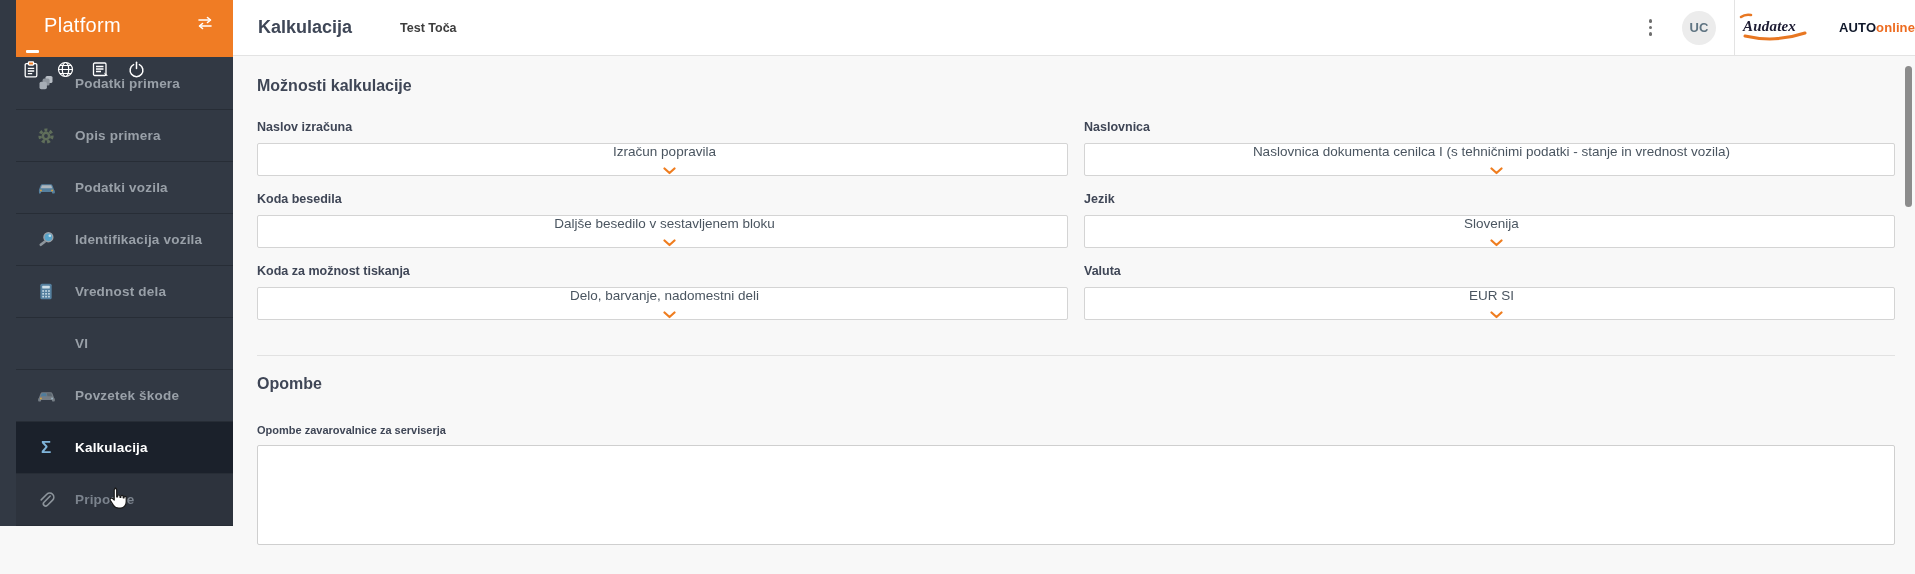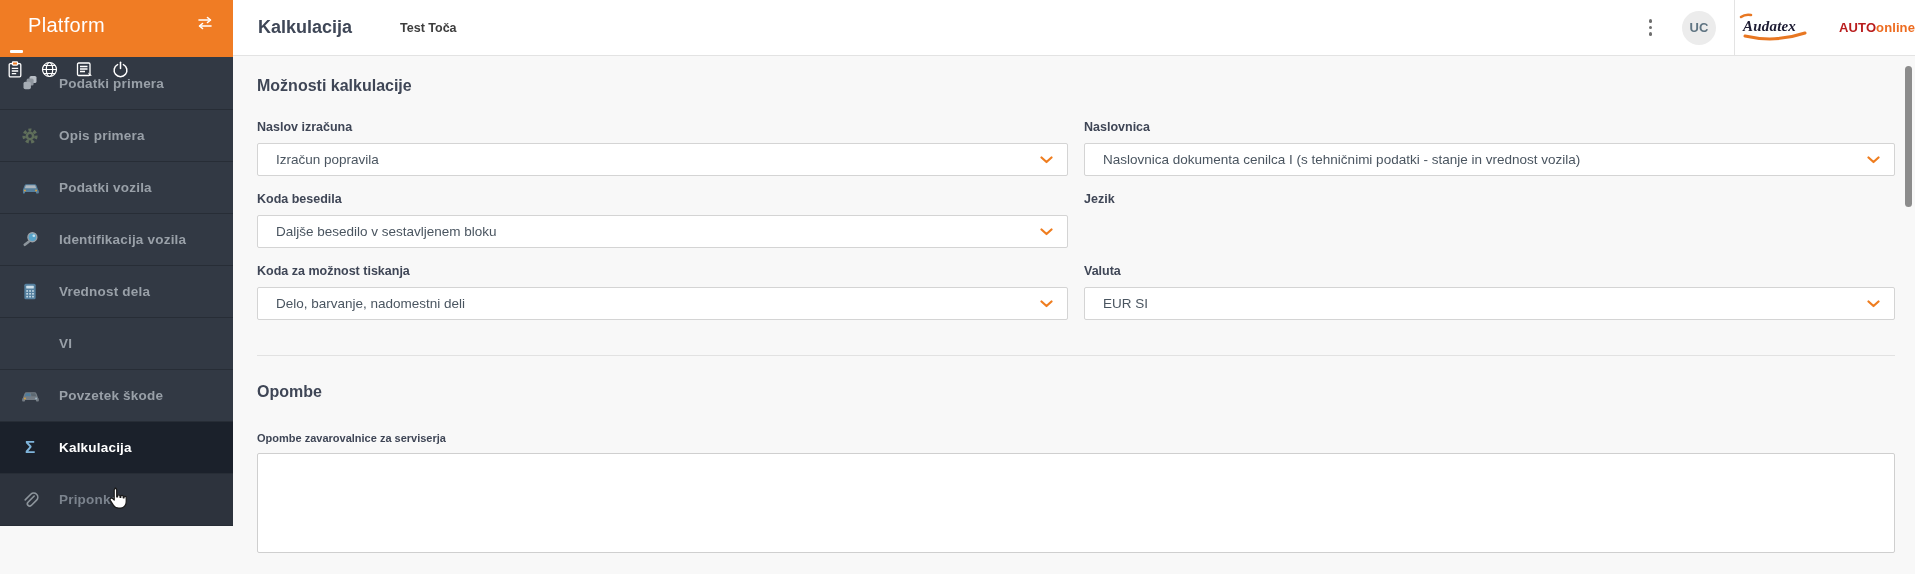--- a/index.html
+++ b/index.html
@@ -1,20 +1,20 @@
 <!DOCTYPE html>
 <html><head>
 <meta charset="utf-8">
 <style>
   * { margin:0; padding:0; box-sizing:border-box; }
   html,body { width:1915px; height:574px; overflow:hidden; font-family:"Liberation Sans", sans-serif; }
   .app { display:flex; width:1915px; height:574px; background:#f8f8f8; }
 
   
-  .sidebar { width:233px; min-width:233px; height:526px; background:#323944; display:flex; flex-direction:column; }
+  .sidebar { width:233px; min-width:233px; height:526px; background:#323944; display:flex; flex-direction:column;padding-left:16px; }
   .sb-header { height:100px; background:#f07c24; color:#fff; position:relative; padding:14px 0 0 28px; }
   .sb-title { font-size:20px; font-weight:400; letter-spacing:.3px; }
   .sb-swap { position:absolute; right:18px; top:16px; width:20px; height:14px; }
   .sb-dash { position:absolute; left:10px; top:50px; width:13px; height:2.5px; background:#fff; border-radius:1px; }
   .sb-iconrow { position:absolute; left:7px; top:61px; display:flex; gap:18px; align-items:center; }
   .sb-iconrow svg { display:block; }
 
   .sb-list { flex:1; display:flex; flex-direction:column; background:#1b202a; }
   .sb-item { height:52px; display:flex; align-items:center; background:#323944; border-top:1px solid #272d36; cursor:pointer; }
   .sb-item:first-child { border-top:none; }
@@ -36,34 +36,34 @@
   .tb-spacer { flex:1; }
   .kebab { display:flex; flex-direction:column; gap:3px; padding:6px 8px; cursor:pointer; margin-right:22px; }
   .kebab i { width:3.5px; height:3.5px; border-radius:50%; background:#6e6e6e; }
   .avatar { width:34px; height:34px; border-radius:50%; background:#ececec; color:#5f7482; font-size:13px; font-weight:600;
             display:flex; align-items:center; justify-content:center; margin-right:18px; cursor:pointer; }
   .tb-divider { width:1px; height:56px; background:#e3e3e3; }
   .brandbox { width:180px; display:flex; align-items:center; justify-content:center; gap:32px; }
   .audatex { position:relative; width:82px; height:34px; }
   .audatex .atx-text { position:absolute; left:8px; top:7px; font-family:"Liberation Serif", serif; font-style:italic; font-weight:700; font-size:15px; color:#1d1c33; letter-spacing:.2px; }
   .autoonline { font-size:13px; font-weight:800; letter-spacing:.1px; white-space:nowrap; }
-  .autoonline .b1 { color:#b91c1c; }
+  .autoonline .b1 { color:#0f172a; }
   .autoonline .b2 { color:#ed6b1f; }
 
   
   .content { flex:1; background:#f8f8f8; padding:21px 20px 0 24px; overflow:hidden; }
   .h-section { font-size:16px; font-weight:600; color:#3f4656; }
   .fields { margin-top:25px; display:grid; grid-template-columns:1fr 1fr; column-gap:22px; row-gap:15px;gap:16px; }
   .field .flabel { font-size:12.5px; font-weight:700; color:#3f4656; margin-bottom:9px; }
   .selectbox { height:33px; background:#fff; border:1px solid #d4d4d4; border-radius:2px; display:flex; align-items:center;
-               justify-content:space-between; padding:0 14px 0 18px; cursor:pointer; }
+               justify-content:space-between; padding:0 14px 0 18px; cursor:pointer;flex-direction:column; }
   .selectbox .val { font-size:13.5px; color:#4a5560; white-space:nowrap; overflow:hidden; text-overflow:ellipsis; }
   .selectbox svg { flex:none; margin-left:10px; }
   .divider { height:1px; background:#e2e2e2; margin-top:35px; }
-  .h-section2 { margin-top:27px; }
+  .h-section2 { margin-top:19px; }
   .notes-label { margin-top:31px; font-size:11px; font-weight:700; color:#3f4656; }
   .notes-area { margin-top:9px; width:100%; height:100px; background:#fff; border:1px solid #cfcfcf; border-radius:2px;
                 resize:none; font-family:"Liberation Sans", sans-serif; font-size:13px; color:#4a5560; padding:8px 10px; }
 
   
   .scroll-thumb { position:absolute; right:3px; top:66px; width:7px; height:141px; background:#8c8c8c; border-radius:3.5px; cursor:pointer; }
 
   
   .cursor { position:absolute; left:106px; top:486px; pointer-events:none; z-index:50; }
 </style>
@@ -275,20 +275,26 @@
           <div class="selectbox">
             <span class="val">Daljše besedilo v sestavljenem bloku</span>
             <svg width="13" height="8" viewBox="0 0 13 8" fill="none" stroke="#ef7d1f" stroke-width="2.2" stroke-linecap="round" stroke-linejoin="round">
                 <path d="M1.5 1.5 L6.5 6 L11.5 1.5"></path>
               </svg>
           </div>
         </div>
 
         <div class="field">
           <div class="flabel">Jezik</div>
+          <div class="selectbox">
+            <span class="val">Slovenija</span>
+            <svg width="13" height="8" viewBox="0 0 13 8" fill="none" stroke="#ef7d1f" stroke-width="2.2" stroke-linecap="round" stroke-linejoin="round">
+                <path d="M1.5 1.5 L6.5 6 L11.5 1.5"></path>
+              </svg>
+          </div>
         </div>
 
         <div class="field">
           <div class="flabel">Koda za možnost tiskanja</div>
           <div class="selectbox">
             <span class="val">Delo, barvanje, nadomestni deli</span>
             <svg width="13" height="8" viewBox="0 0 13 8" fill="none" stroke="#ef7d1f" stroke-width="2.2" stroke-linecap="round" stroke-linejoin="round">
                 <path d="M1.5 1.5 L6.5 6 L11.5 1.5"></path>
               </svg>
           </div>

